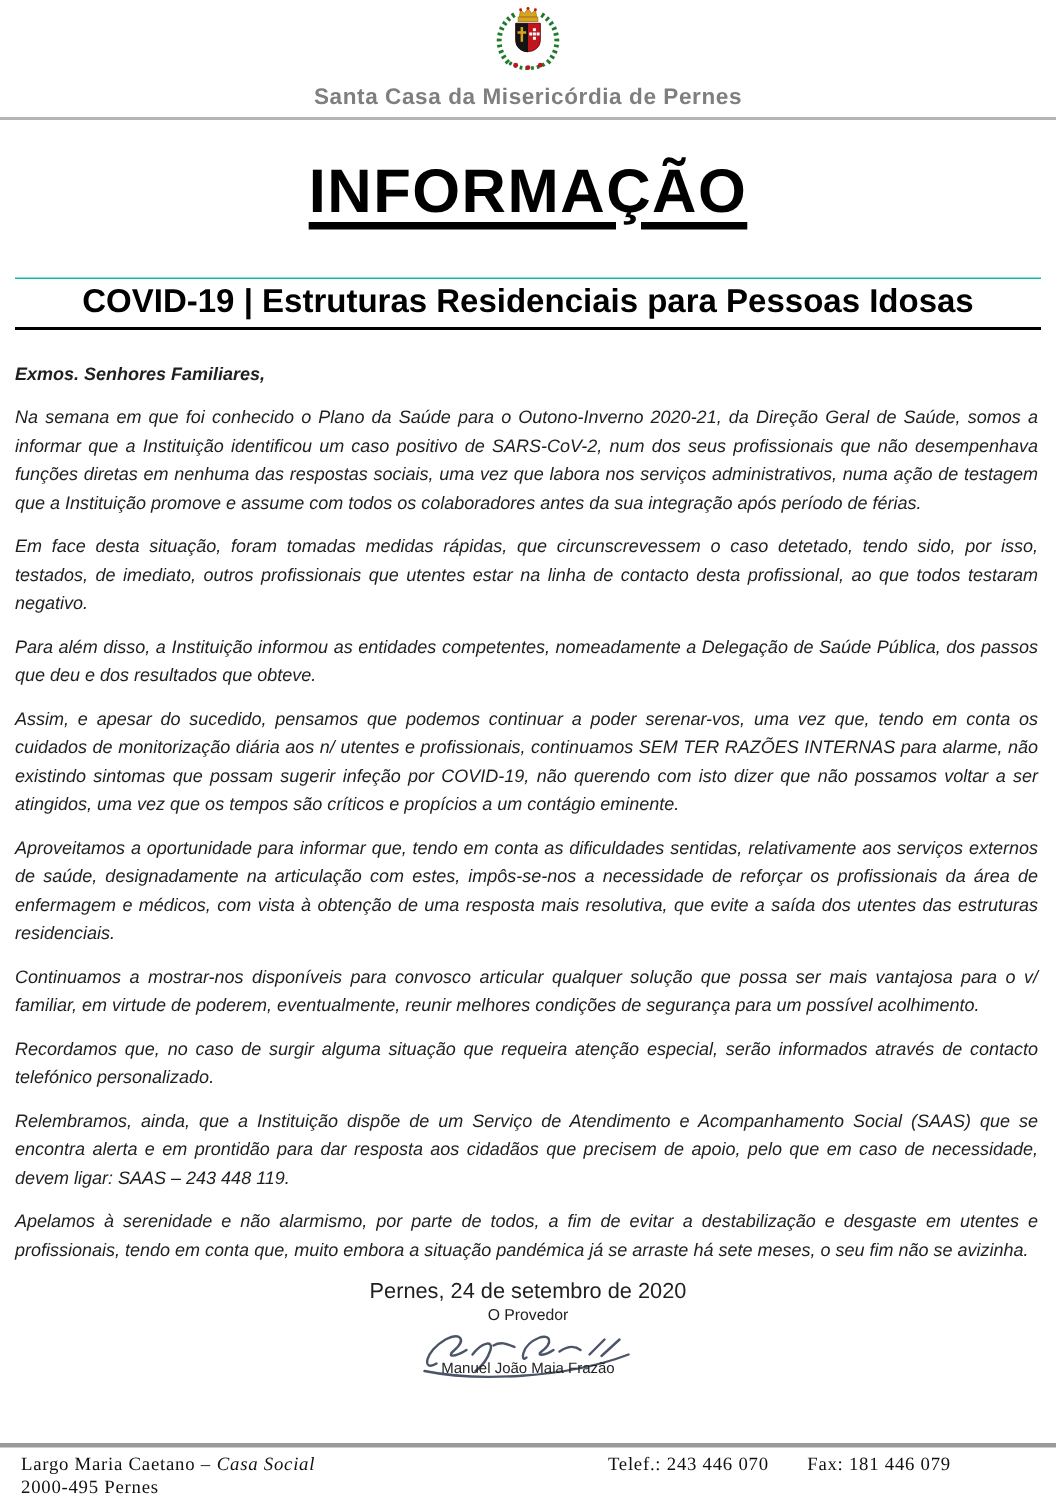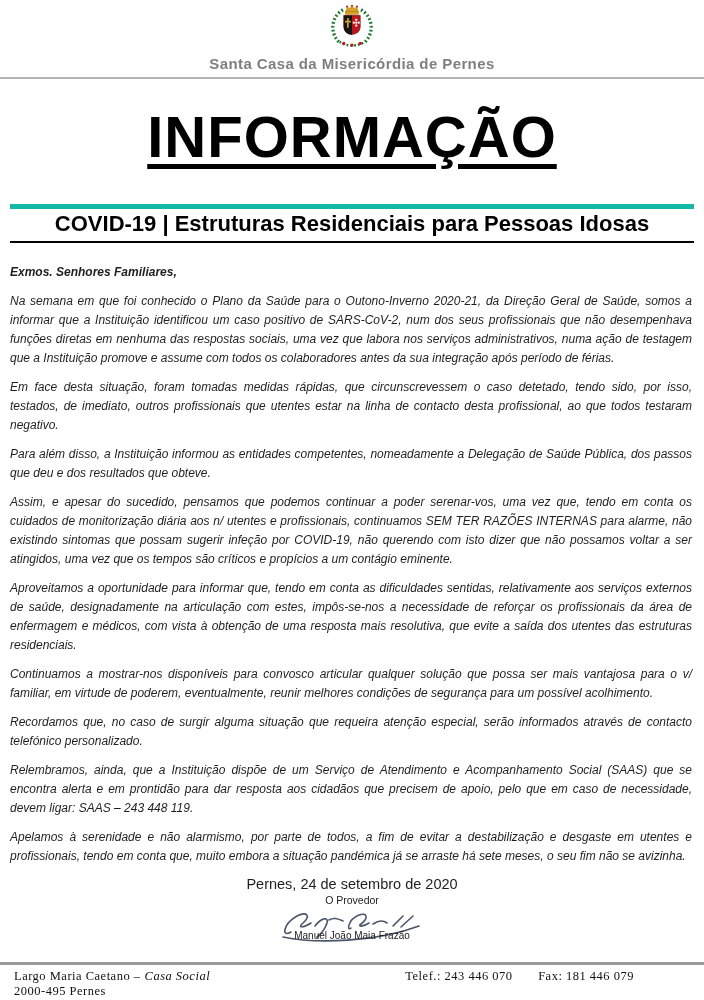--- a/index.html
+++ b/index.html
@@ -17,29 +17,29 @@
   .crest{display:inline-block;height:46px;width:64px;}
   .org-name{
     margin-top:1px;
     font-size:15px;font-weight:bold;color:#7f7f7f;letter-spacing:.4px;
   }
   .header-rule{border:0;border-top:2px solid #b4b4b4;margin:5px 0 0 0;}
   
   .title-wrap{text-align:center;margin-top:24px;}
   .doc-title{
     display:inline-block;
-    font-size:58px;font-weight:bold;letter-spacing:1px;color:#000;
+    font-size:41px;font-weight:bold;letter-spacing:1px;color:#000;
     text-decoration:underline;
     text-decoration-thickness:5px;
     text-underline-offset:7px;
   }
   
   .banner{
     margin:34px 10px 0 10px;
-    border-top:5px solid #14b8a6;
+    border-top:1px solid #14b8a6;
     border-bottom:2px solid #000;
     text-align:center;
     padding:2px 0 4px 0;
   }
   .banner-text{font-size:22px;font-weight:bold;color:#000;}
   
   .body{margin:20px 12px 0 10px;}
   .salutation{font-size:14.5px;font-weight:bold;margin:0 0 10px 0;}
   .body p{
     font-size:12px;line-height:19px;margin:0 0 10px 0;

